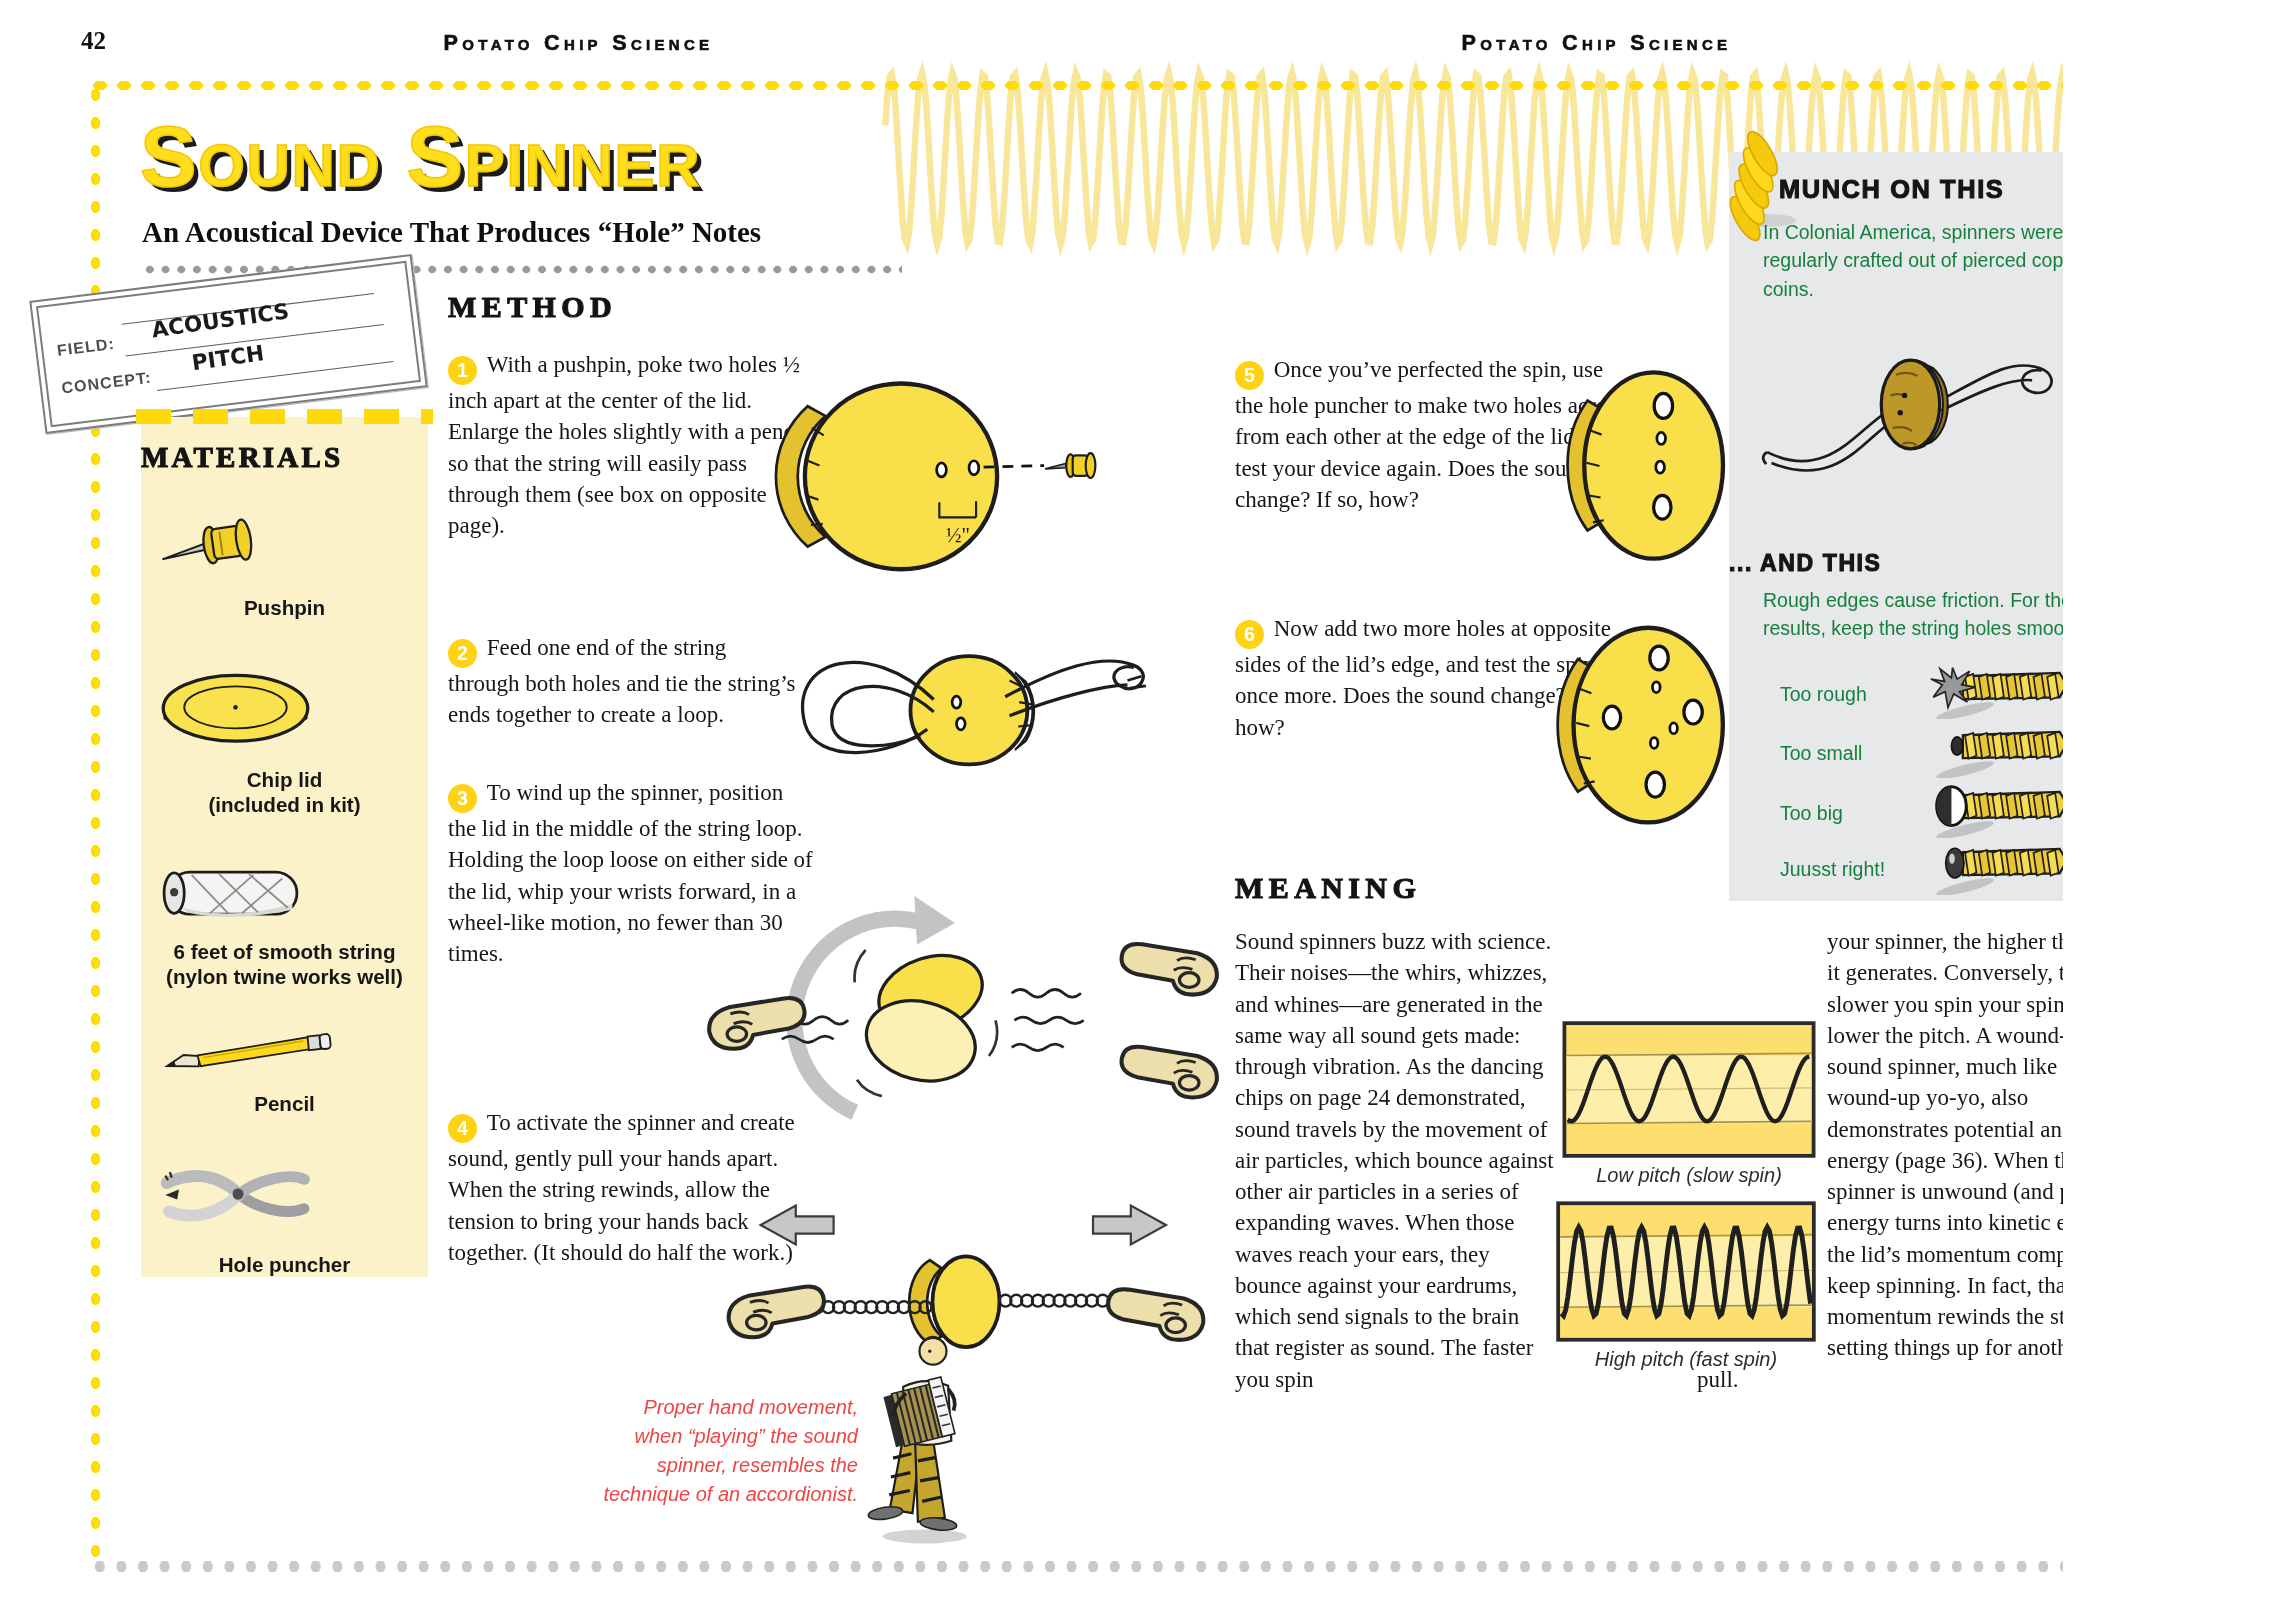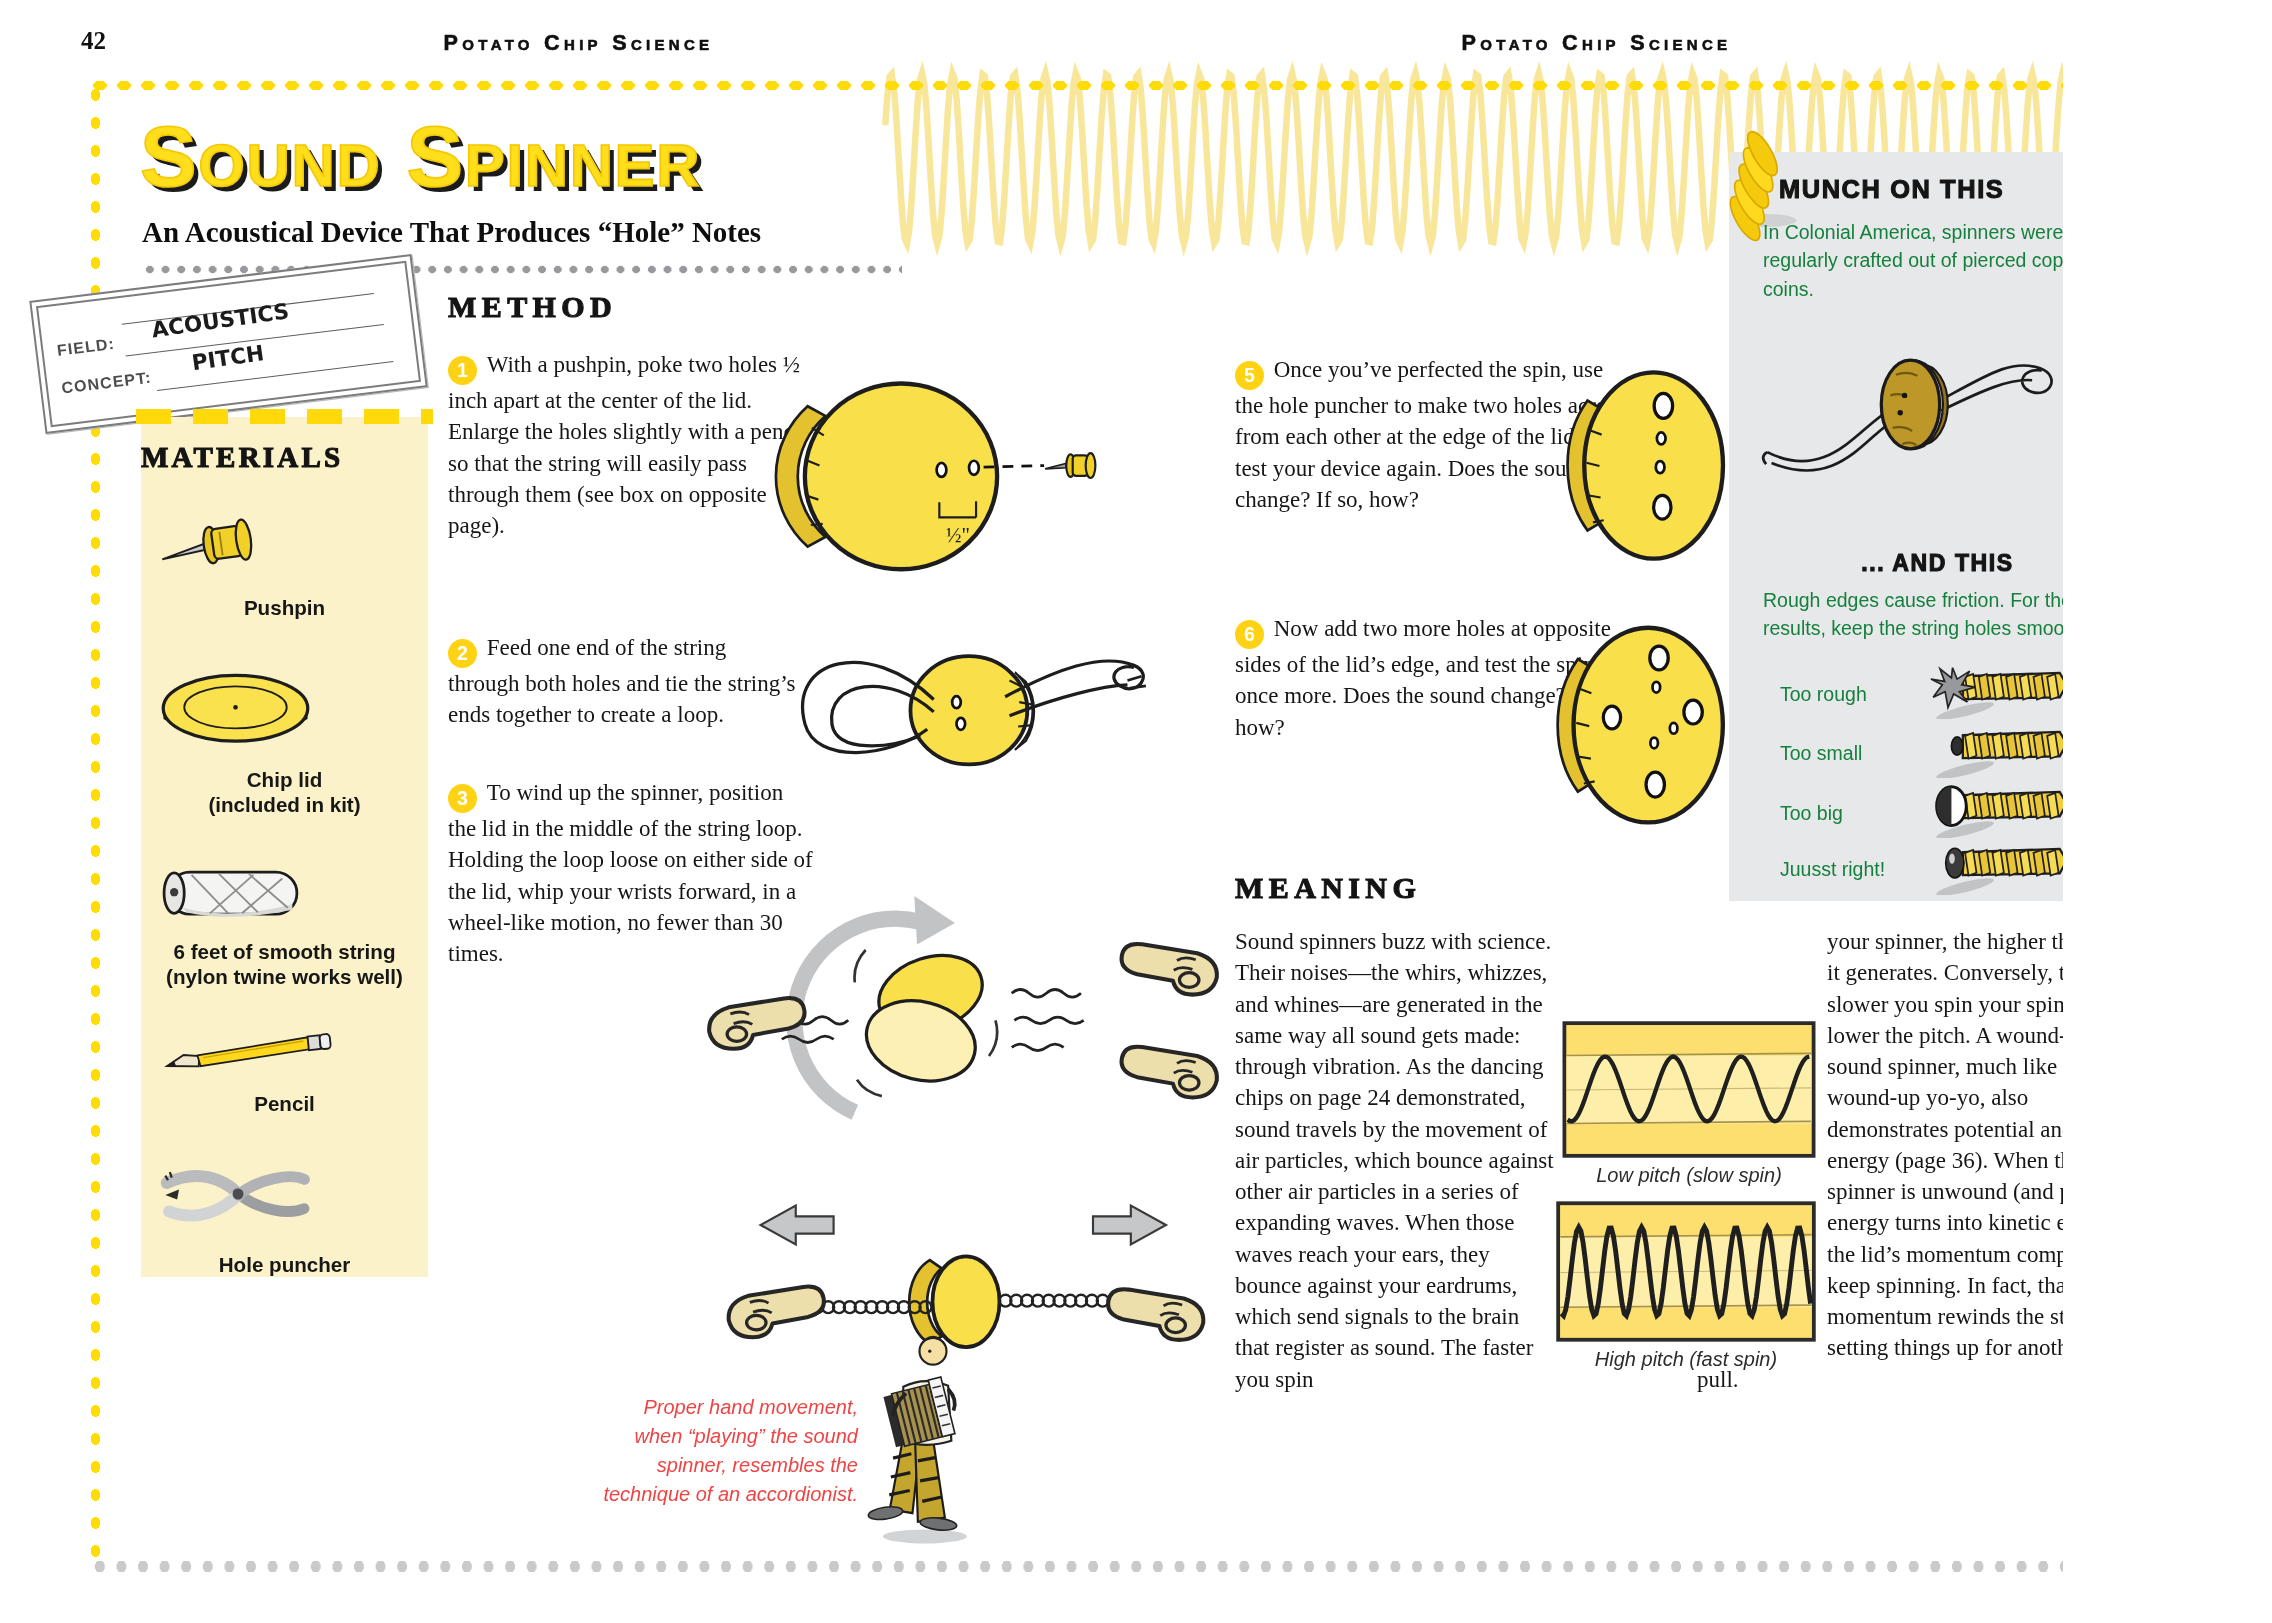--- a/index.html
+++ b/index.html
@@ -154,20 +154,23 @@
   <div class="abs hdg" style="left:448px;top:290px">METHOD</div>
 
   <div class="abs bodytext" style="left:448px;top:349px;width:363px">
     <span class="badge">1</span><span>With a pushpin, poke two holes ½ inch apart at the center of the lid. Enlarge the holes slightly with a pencil so that the string will easily pass through them (see box on opposite page).</span>
   </div>
   <div class="abs bodytext" style="left:448px;top:632px;width:349px">
     <span class="badge">2</span><span>Feed one end of the string through both holes and tie the string’s ends together to create a loop.</span>
   </div>
   <div class="abs bodytext" style="left:448px;top:777px;width:365px">
     <span class="badge">3</span><span>To wind up the spinner, position the lid in the middle of the string loop. Holding the loop loose on either side of the lid, whip your wrists forward, in a wheel-like motion, no fewer than 30 times.</span>
+  </div>
+  <div class="abs bodytext" style="left:448px;top:1107px;width:365px">
+    <span class="badge">4</span><span>To activate the spinner and create sound, gently pull your hands apart. When the string rewinds, allow the tension to bring your hands back together. (It should do half the work.)</span>
   </div>
 
   <svg class="abs" style="left:774px;top:363px" width="335" height="243" viewBox="0 0 620 450">
     <path d="M62,80 A185,178 0 0 0 62,340 L95,322 A158,152 0 0 1 95,98 Z" fill="#E3C12F" stroke="#1d1d1d" stroke-width="5"></path>
     <ellipse cx="235" cy="210" rx="178" ry="172" fill="#F9DF49" stroke="#1d1d1d" stroke-width="8"></ellipse>
     <path d="M70,120 l22,14 M60,180 l24,10 M58,245 l24,8 M68,300 l22,-2" stroke="#1d1d1d" stroke-width="4"></path>
     <ellipse cx="310" cy="198" rx="9" ry="13" fill="#fff" stroke="#111" stroke-width="5"></ellipse>
     <ellipse cx="370" cy="194" rx="9" ry="13" fill="#fff" stroke="#111" stroke-width="5"></ellipse>
     <line x1="388" y1="193" x2="500" y2="190" stroke="#111" stroke-width="5" stroke-dasharray="20 15"></line>
     <polygon points="502,196 540,186 541,194" fill="#9fa1a3" stroke="#1d1d1d" stroke-width="3"></polygon>
@@ -358,21 +361,21 @@
       <path d="M30,255 C140,310 195,215 252,180 M38,275 C160,325 210,228 262,198" fill="none" stroke="#1c1c1c" stroke-width="5"></path>
       <path d="M30,255 q-14,8 -2,22" fill="none" stroke="#1c1c1c" stroke-width="5"></path>
       <path d="M358,155 C440,110 485,82 535,100 C575,115 552,158 515,142 C490,130 502,98 538,104 M352,178 C430,140 480,118 520,122" fill="none" stroke="#1c1c1c" stroke-width="5"></path>
       <path d="M300,85 a55,82 0 0 1 0,164 l16,-8 a48,74 0 0 0 0,-148 Z" fill="#97761C" stroke="#1a1a1a" stroke-width="4"></path>
       <ellipse cx="295" cy="167" rx="54" ry="82" fill="#BD9728" stroke="#1a1a1a" stroke-width="6"></ellipse>
       <path d="M268,112 q22,-8 40,2 M258,150 q20,-6 30,4 M262,210 q22,-4 36,6 M280,240 q16,-6 26,2" stroke="#6E5812" stroke-width="4" fill="none"></path>
       <circle cx="284" cy="150" r="5" fill="#141414"></circle>
       <circle cx="276" cy="182" r="5" fill="#141414"></circle>
     </svg>
 
-    <div class="abs munch-h" style="left:0;top:398px;width:417px;text-align:center;font-size:23px">... AND THIS</div>
+    <div class="abs munch-h" style="left:0;top:398px;width:417px;font-size:23px">... AND THIS</div>
     <div class="abs sans-light" style="left:34px;top:434px;width:368px">Rough edges cause friction. For the best results, keep the string holes smooth.</div>
 
     <div class="abs sans-light" style="left:51px;top:528px">Too rough</div>
     <div class="abs screw-slot" style="left:168px;top:510px;width:216px;height:57px"><svg width="100%" height="100%" viewBox="0 0 300 100">
           <ellipse cx="80" cy="86" rx="52" ry="9" fill="#C2C3C5" transform="rotate(-14 80 86)"></ellipse>
           <path d="M76,25 L246,19 L258,40 L246,62 L76,65 Z" fill="#F2CE3C" stroke="#1f1f1f" stroke-width="4"></path>
           <path d="M80,26 L94,21 L100,61 L86,66 Z" fill="#F6DC55" stroke="#1f1f1f" stroke-width="3"></path>
           <path d="M104,26 L118,21 L124,61 L110,66 Z" fill="#E8C537" stroke="#1f1f1f" stroke-width="3"></path>
           <path d="M128,26 L142,21 L148,61 L134,66 Z" fill="#F6DC55" stroke="#1f1f1f" stroke-width="3"></path>
           <path d="M152,26 L166,21 L172,61 L158,66 Z" fill="#E8C537" stroke="#1f1f1f" stroke-width="3"></path>

